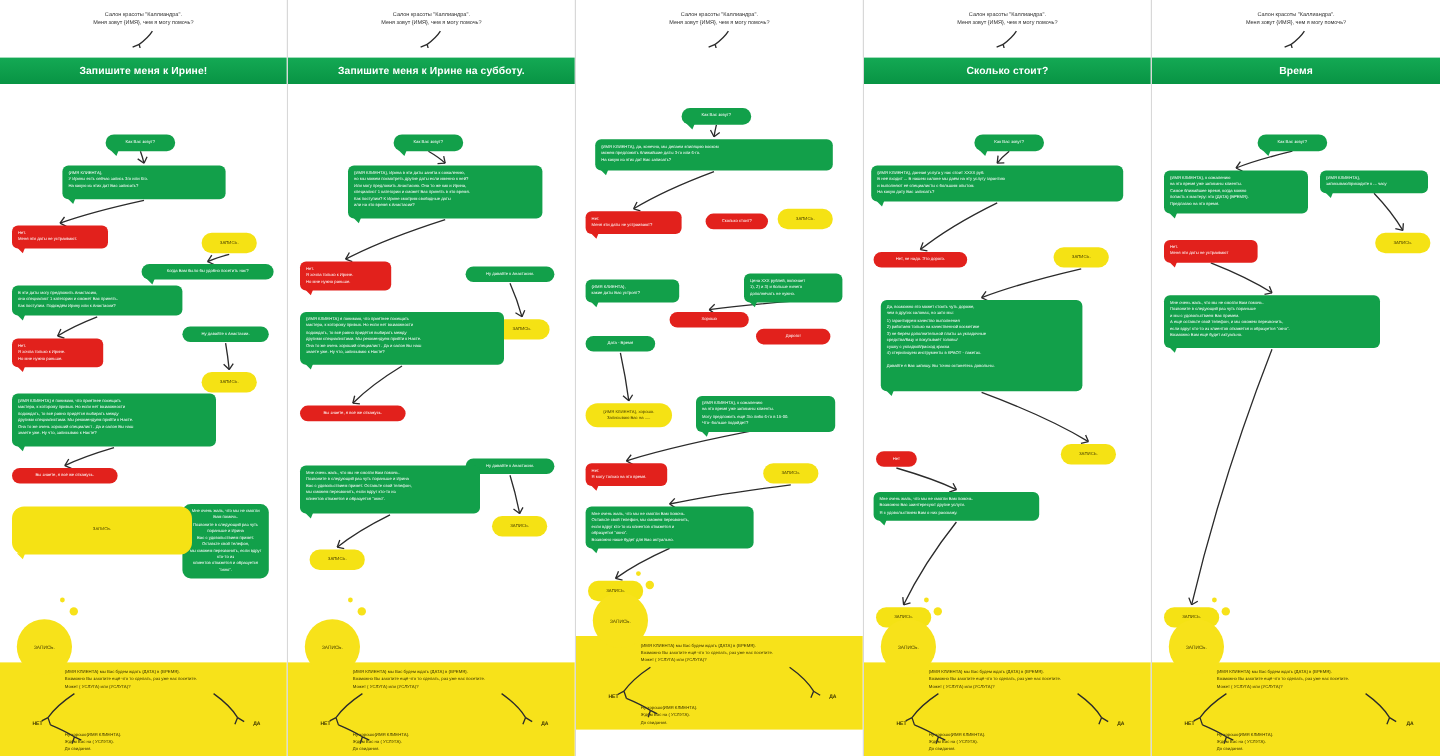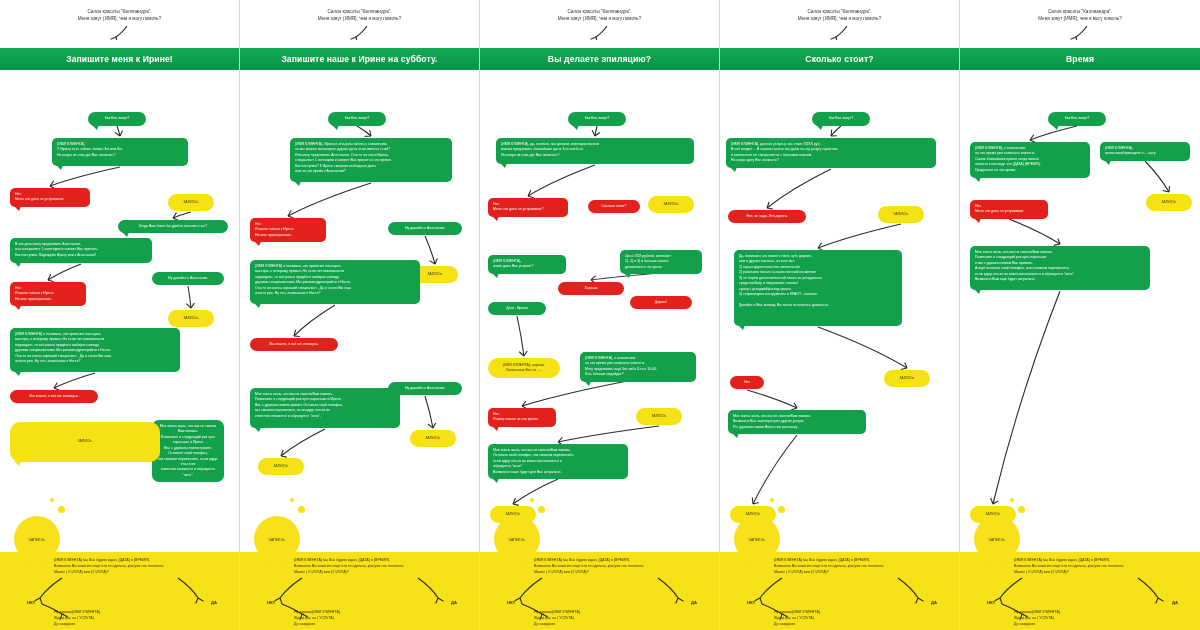--- a/index.html
+++ b/index.html
@@ -265,21 +265,21 @@
       </div>
       <div class="column">
         <div class="intro">
           <span class="line">Салон красоты "Каллиандра".</span>
           <span class="line">Меня зовут {ИМЯ}, чем я могу помочь?</span>
           <svg class="arrow-down" viewBox="0 0 22 16">
             <path d="M18,2 Q14.5,7.5 7,13" stroke="#2b2b2b" stroke-width="1.1" fill="none"></path>
             <path d="M0,0 L-4,-5 M0,0 L4,-4.4" stroke="#2b2b2b" stroke-width="1.1" fill="none" transform="translate(7,13) rotate(205)"></path>
           </svg>
         </div>
-        <div class="col-header">Запишите наше к Ирине на субботу.</div>
+        <div class="col-header">Запишите меня к Ирине на субботу.</div>
         <div class="flow">
           <svg class="arrows" viewBox="0 0 240 482">
             <path d="M117,56 Q125.68,61 131,66" stroke="#2b2b2b" stroke-width="1.1" fill="none"></path>
             <path d="M0,0 L-4,-5 M0,0 L4,-4.4" stroke="#2b2b2b" stroke-width="1.1" fill="none" transform="translate(131,66) rotate(-54.46232220802562)"></path>
             <path d="M131,113 Q79.54,129.5 48,146" stroke="#2b2b2b" stroke-width="1.1" fill="none"></path>
             <path d="M0,0 L-4,-5 M0,0 L4,-4.4" stroke="#2b2b2b" stroke-width="1.1" fill="none" transform="translate(48,146) rotate(68.31770838675507)"></path>
             <path d="M185,166 Q191.2,180 195,194" stroke="#2b2b2b" stroke-width="1.1" fill="none"></path>
             <path d="M0,0 L-4,-5 M0,0 L4,-4.4" stroke="#2b2b2b" stroke-width="1.1" fill="none" transform="translate(195,194) rotate(-19.653824058053303)"></path>
             <path d="M95,235 Q69.58,250.5 54,266" stroke="#2b2b2b" stroke-width="1.1" fill="none"></path>
             <path d="M0,0 L-4,-5 M0,0 L4,-4.4" stroke="#2b2b2b" stroke-width="1.1" fill="none" transform="translate(54,266) rotate(52.90716270295843)"></path>
@@ -340,21 +340,20 @@
       </div>
       <div class="column">
         <div class="intro">
           <span class="line">Салон красоты "Каллиандра".</span>
           <span class="line">Меня зовут {ИМЯ}, чем я могу помочь?</span>
           <svg class="arrow-down" viewBox="0 0 22 16">
             <path d="M18,2 Q14.5,7.5 7,13" stroke="#2b2b2b" stroke-width="1.1" fill="none"></path>
             <path d="M0,0 L-4,-5 M0,0 L4,-4.4" stroke="#2b2b2b" stroke-width="1.1" fill="none" transform="translate(7,13) rotate(205)"></path>
           </svg>
         </div>
-        <div class="col-header">Вы делаете эпиляцию?</div>
         <div class="flow">
           <svg class="arrows" viewBox="0 0 240 482">
             <path d="M117,56 Q115.76,61 115,66" stroke="#2b2b2b" stroke-width="1.1" fill="none"></path>
             <path d="M0,0 L-4,-5 M0,0 L4,-4.4" stroke="#2b2b2b" stroke-width="1.1" fill="none" transform="translate(115,66) rotate(11.309932474020215)"></path>
             <path d="M115,95 Q73.46000000000001,110.5 48,126" stroke="#2b2b2b" stroke-width="1.1" fill="none"></path>
             <path d="M0,0 L-4,-5 M0,0 L4,-4.4" stroke="#2b2b2b" stroke-width="1.1" fill="none" transform="translate(48,126) rotate(65.17065341185042)"></path>
             <path d="M181,203 Q137.6,206.5 111,210" stroke="#2b2b2b" stroke-width="1.1" fill="none"></path>
             <path d="M0,0 L-4,-5 M0,0 L4,-4.4" stroke="#2b2b2b" stroke-width="1.1" fill="none" transform="translate(111,210) rotate(84.28940686250036)"></path>
             <path d="M37,246 Q41.34,266 44,286" stroke="#2b2b2b" stroke-width="1.1" fill="none"></path>
             <path d="M0,0 L-4,-5 M0,0 L4,-4.4" stroke="#2b2b2b" stroke-width="1.1" fill="none" transform="translate(44,286) rotate(-9.92624550665171)"></path>

